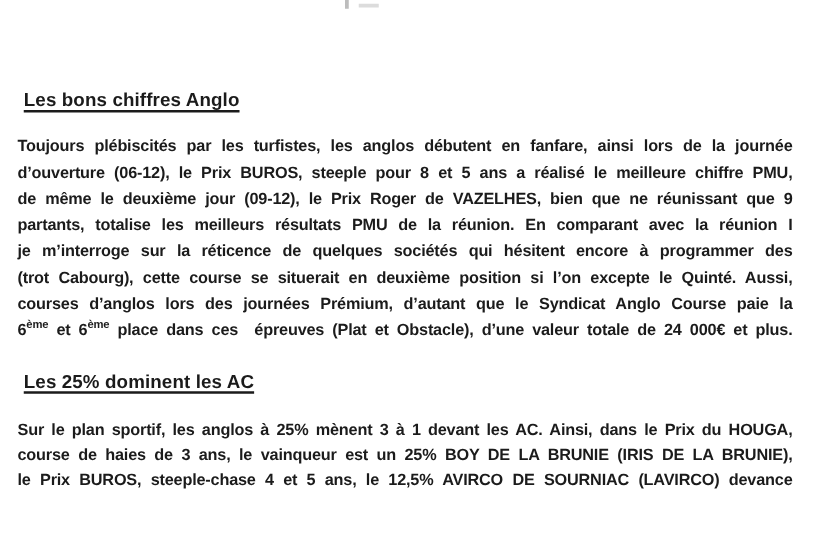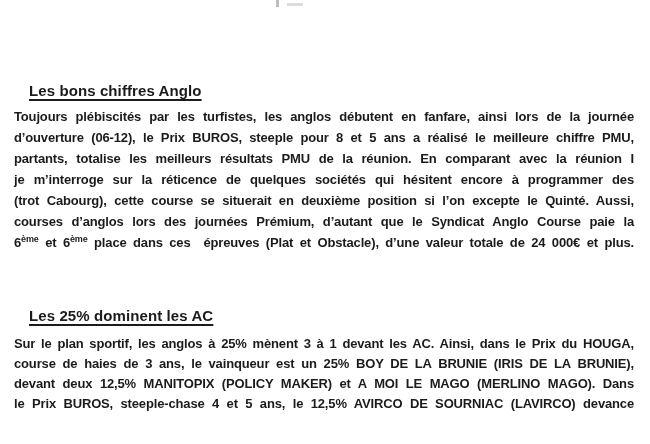--- a/index.html
+++ b/index.html
@@ -19,21 +19,21 @@
     width: 618px;
     margin: 0;
     text-align: center;
     font-size: 15.5px;
     font-weight: 700;
     letter-spacing: 0.2px;
   }
   .heading {
     position: absolute;
     left: 15px;
-    margin: 14px;
+    margin: 4px;
     font-size: 15px;
     font-weight: 700;
     text-decoration: underline;
     text-decoration-thickness: 1.5px;
     text-underline-offset: 3px;
     letter-spacing: 0.1px;
   }
   .h1pos { top: 68px; }
   .h2pos { top: 293px; }
   .para {
@@ -61,29 +61,29 @@
 
   <div class="artifact a1"></div>
   <div class="artifact a2"></div>
 
 
   <h2 class="heading h1pos">Les bons chiffres Anglo</h2>
 
   <div class="para p1pos">
     <div class="line just">Toujours plébiscités par les turfistes, les anglos débutent en fanfare, ainsi lors de la journée</div>
     <div class="line just">d’ouverture (06-12), le Prix BUROS, steeple pour 8 et 5 ans a réalisé le meilleure chiffre PMU,</div>
+    <div class="line just">de même le deuxième jour (09-12), le Prix Roger de VAZELHES, bien que ne réunissant que 9</div>
     <div class="line just">partants, totalise les meilleurs résultats PMU de la réunion. En comparant avec la réunion I</div>
     <div class="line just">je m’interroge sur la réticence de quelques sociétés qui hésitent encore à programmer des</div>
     <div class="line just">(trot Cabourg), cette course se situerait en deuxième position si l’on excepte le Quinté. Aussi,</div>
     <div class="line just">courses d’anglos lors des journées Prémium, d’autant que le Syndicat Anglo Course paie la</div>
     <div class="line just"><span>6</span><sup>ème</sup><span> et 6</span><sup>ème</sup><span> place dans ces&nbsp; épreuves (Plat et Obstacle), d’une valeur totale de 24 000€ et plus.</span></div>
   </div>
 
   <h2 class="heading h2pos">Les 25% dominent les AC</h2>
 
   <div class="para p2pos">
     <div class="line just">Sur le plan sportif, les anglos à 25% mènent 3 à 1 devant les AC. Ainsi, dans le Prix du HOUGA,</div>
     <div class="line just">course de haies de 3 ans, le vainqueur est un 25% BOY DE LA BRUNIE (IRIS DE LA BRUNIE),</div>
-    <div class="line just">devant deux 12,5% MANITOPIX (POLICY MAKER) et A MOI LE MAGO (MERLINO MAGO). Dans</div>
     <div class="line just">le Prix BUROS, steeple-chase 4 et 5 ans, le 12,5% AVIRCO DE SOURNIAC (LAVIRCO) devance</div>
   </div>
 
 </div>
 
 </body></html>

